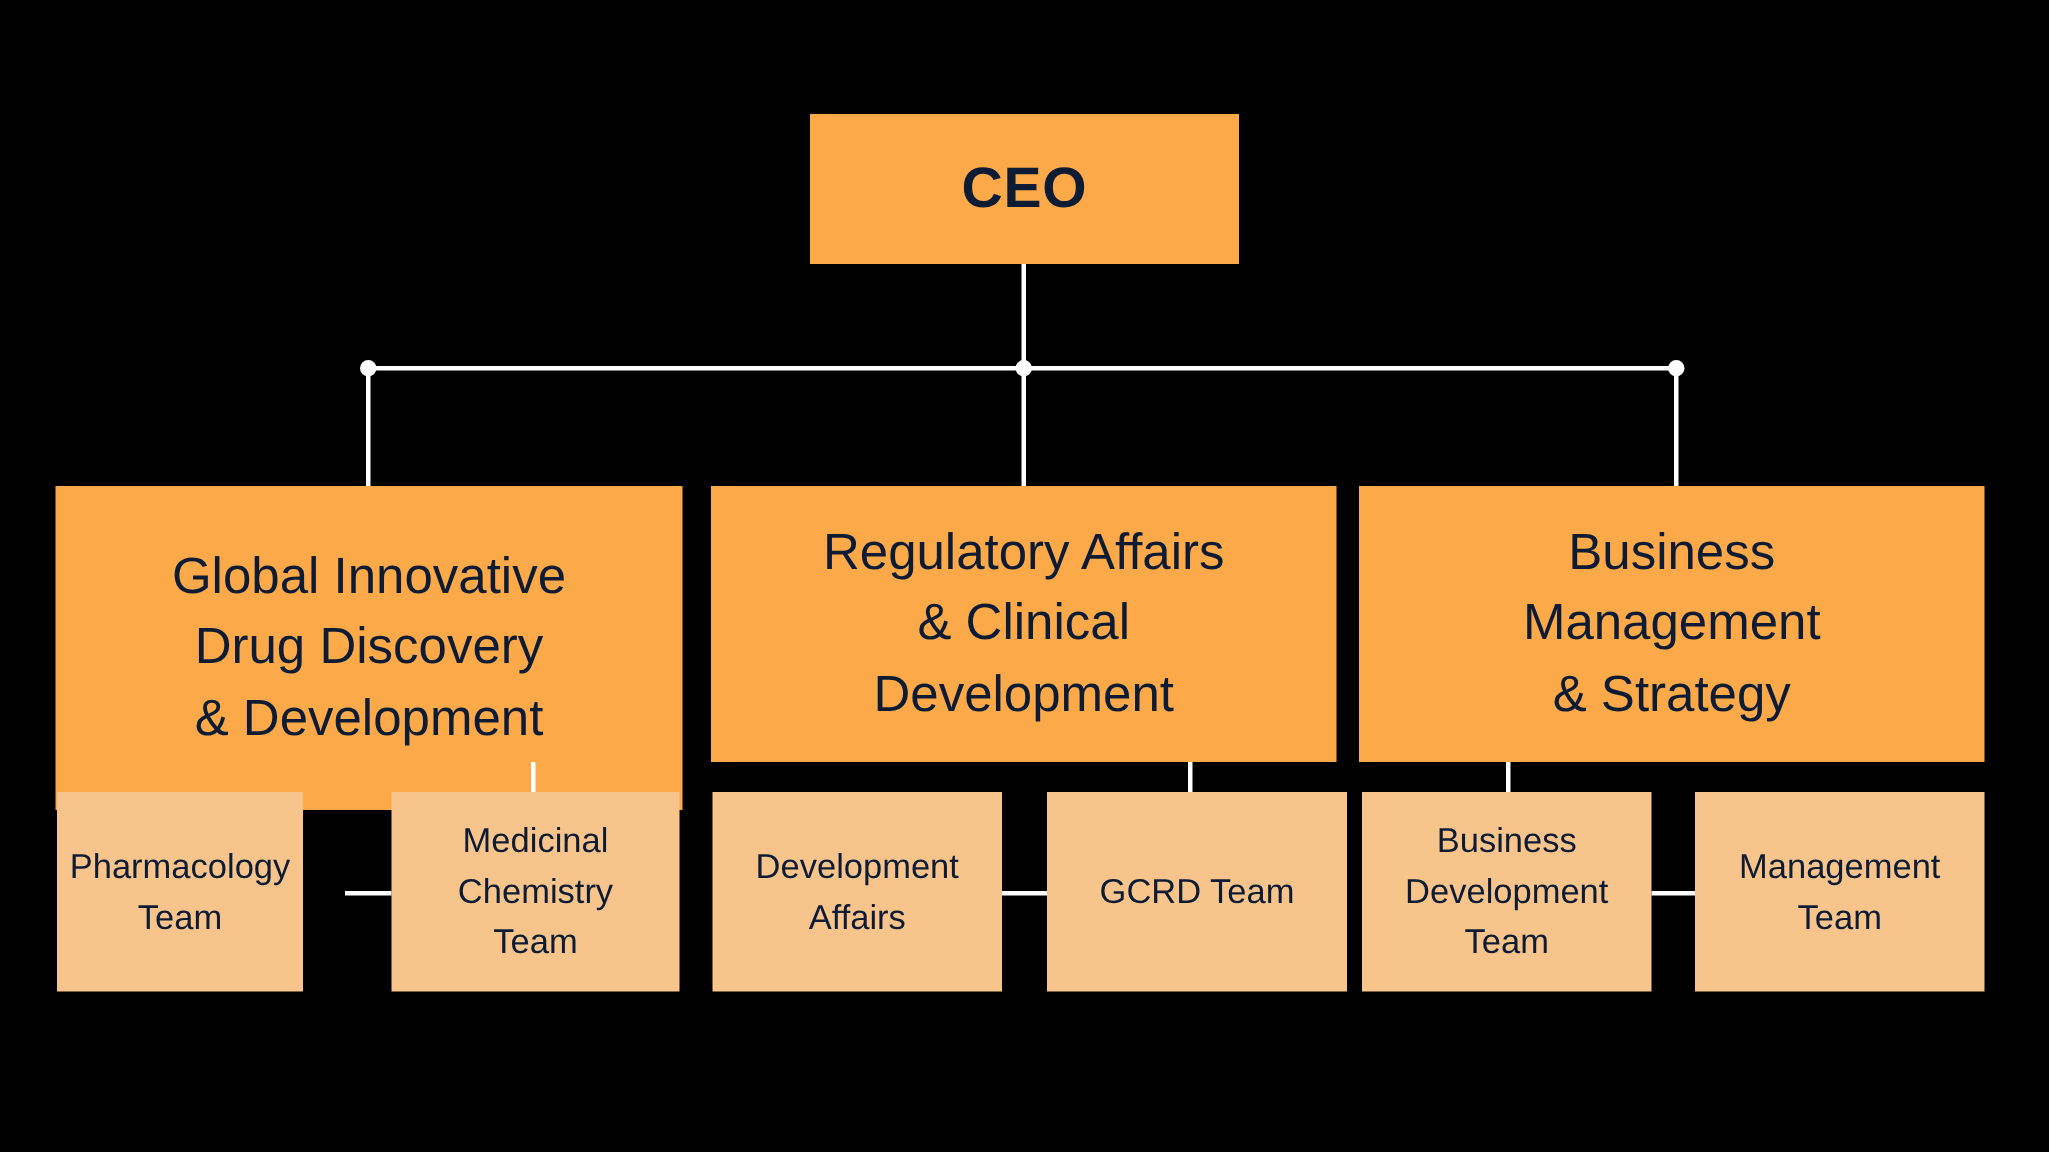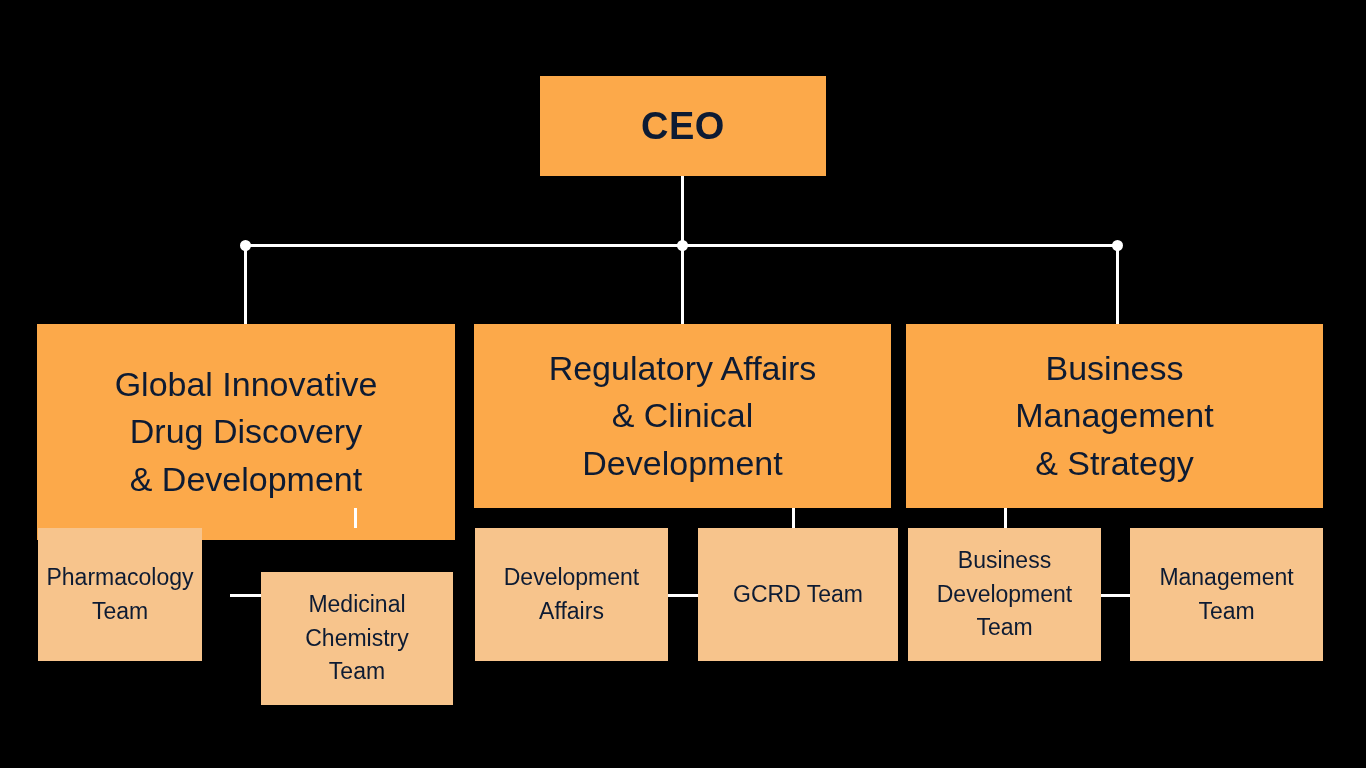--- a/index.html
+++ b/index.html
@@ -119,21 +119,21 @@
   <div class="conn-h" style="left:668px; top:594px; width:30px;"></div>
 
   <div class="conn-v" style="left:1004px; top:508px; height:20px;"></div>
   <div class="conn-h" style="left:1101px; top:594px; width:29px;"></div>
 
   <div class="node node-team" style="left:38px; top:528px; width:164px; height:133px;">
     <span class="node-label">Pharmacology
 Team</span>
   </div>
 
-  <div class="node node-team" style="left:261px; top:528px; width:192px; height:133px;margin-top:44px;">
+  <div class="node node-team" style="left:261px; top:528px; width:192px; height:133px;">
     <span class="node-label">Medicinal
 Chemistry
 Team</span>
   </div>
 
   <div class="node node-team" style="left:475px; top:528px; width:193px; height:133px;">
     <span class="node-label">Development
 Affairs</span>
   </div>
 

